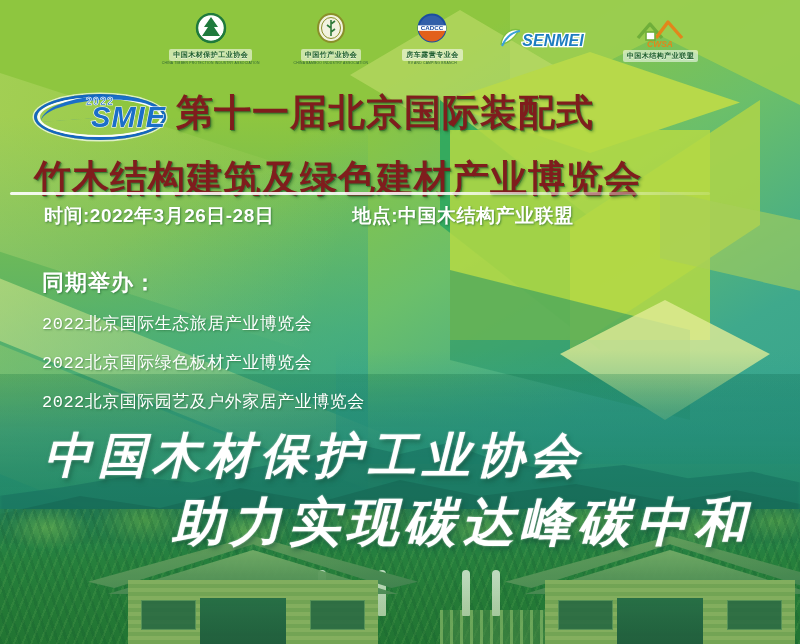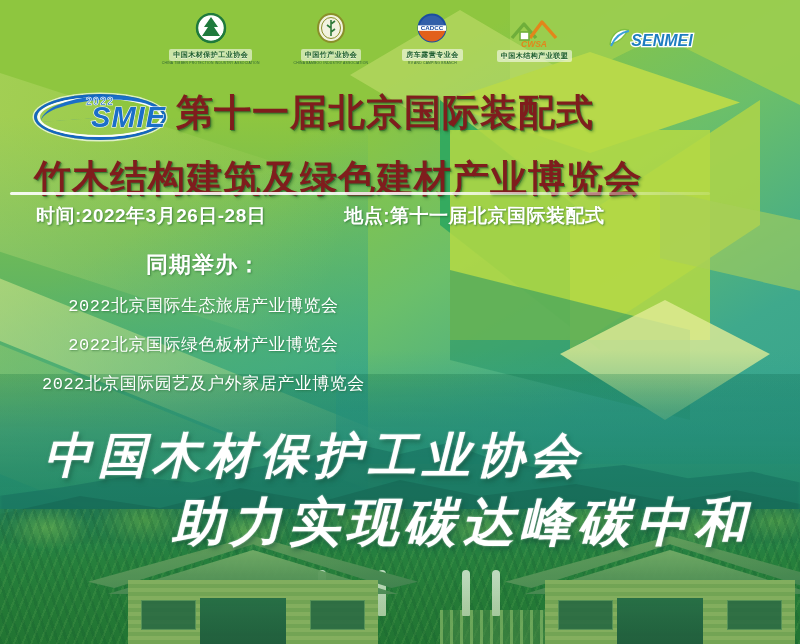--- a/index.html
+++ b/index.html
@@ -240,28 +240,28 @@
   }
   .title-l2{margin-top:18px;}
 
   .rule{
     position:absolute;left:10px;top:192px;width:700px;height:3px;
     background:linear-gradient(90deg,rgba(255,255,255,.9),rgba(255,255,255,.85) 62%,rgba(255,255,255,.15));
     border-radius:2px;
   }
 
   .infoline{
-    position:absolute;left:36px;top:203px;
+    position:absolute;left:44px;top:203px;
     display:flex;align-items:center;
     font-size:19px;font-weight:700;color:#fff;letter-spacing:.5px;
     text-shadow:1px 1px 2px rgba(28,92,44,.6);
   }
   .infoline .gap{display:inline-block;width:78px;}
 
-  .concurrent{position:absolute;left:42px;top:250px;text-align:center;}
+  .concurrent{position:absolute;left:42px;top:268px;}
   .concurrent .head{
     font-size:22px;font-weight:700;color:#fff;letter-spacing:1px;
     text-shadow:1px 1px 2px rgba(28,92,44,.55);
     margin-bottom:14px;
   }
   .concurrent .item{
     font-size:17px;color:#fff;letter-spacing:.5px;margin-bottom:16px;
     text-shadow:1px 1px 2px rgba(28,92,44,.5);
     font-family:Liberation Mono, monospace;
   }
@@ -365,35 +365,35 @@
           <path d="M5.5 15 a13.5 13.5 0 0 1 27 0 z" fill="#1b4ea0" opacity=".9"></path>
           <path d="M5.5 15 a13.5 13.5 0 0 0 27 0 z" fill="#e2601b"></path>
           <rect x="5" y="12.4" width="28" height="5.4" fill="#ffffff"></rect>
           <text x="19" y="17" font-size="6.2" font-weight="bold" fill="#1b4ea0" text-anchor="middle" font-family="Liberation Sans, sans-serif">CADCC</text>
         </svg>
         <span class="cn plate">房车露营专业会</span>
         <span class="en">RV AND CAMPING BRANCH</span>
       </div>
 
       <div class="orglogo">
+        <svg class="mark" width="92" height="30" viewBox="0 0 92 30">
+          <path d="M4 20 C6 8 16 4 22 6 C18 14 12 18 6 20 Z" fill="#ffffff" stroke="#7fbf3f" stroke-width="1.4"></path>
+          <path d="M5 22 C9 13 16 8 23 7" fill="none" stroke="#3aa0d8" stroke-width="2"></path>
+          <text x="56" y="22" font-size="16" font-weight="bold" font-style="italic" fill="#1f7ec0" stroke="#ffffff" stroke-width="2.6" paint-order="stroke" text-anchor="middle" font-family="Liberation Sans, sans-serif">SENMEI</text>
+        </svg>
+      </div>
+
+      <div class="orglogo">
         <svg class="mark" width="52" height="32" viewBox="0 0 52 32">
           <path d="M4 22 L16 8 L28 22" fill="none" stroke="#6fae3a" stroke-width="3.4" stroke-linejoin="round"></path>
           <path d="M22 22 L34 6 L48 22" fill="none" stroke="#e2861b" stroke-width="3.4" stroke-linejoin="round"></path>
           <rect x="12" y="16" width="9" height="8" fill="#fff" stroke="#6fae3a" stroke-width="1.6"></rect>
           <text x="26" y="31" font-size="8.5" font-weight="bold" font-style="italic" fill="#e2861b" text-anchor="middle" font-family="Liberation Sans, sans-serif">CWSA</text>
         </svg>
         <span class="cn plate">中国木结构产业联盟</span>
-      </div>
-
-      <div class="orglogo">
-        <svg class="mark" width="92" height="30" viewBox="0 0 92 30">
-          <path d="M4 20 C6 8 16 4 22 6 C18 14 12 18 6 20 Z" fill="#ffffff" stroke="#7fbf3f" stroke-width="1.4"></path>
-          <path d="M5 22 C9 13 16 8 23 7" fill="none" stroke="#3aa0d8" stroke-width="2"></path>
-          <text x="56" y="22" font-size="16" font-weight="bold" font-style="italic" fill="#1f7ec0" stroke="#ffffff" stroke-width="2.6" paint-order="stroke" text-anchor="middle" font-family="Liberation Sans, sans-serif">SENMEI</text>
-        </svg>
       </div>
 
     </div>
 
     <div class="titleblock">
       <div class="titlerow">
         <div class="smie">
           <div class="ring"></div>
           <div class="ring2"></div>
           <div class="swoosh"></div>
@@ -403,21 +403,21 @@
         <div class="maintitle">第十一届北京国际装配式</div>
       </div>
       <div class="maintitle title-l2">竹木结构建筑及绿色建材产业博览会</div>
     </div>
 
     <div class="rule"></div>
 
     <div class="infoline">
       <span>时间:2022年3月26日-28日</span>
       <span class="gap"></span>
-      <span>地点:第十一届北京国际装配式</span>
+      <span>地点:中国木结构产业联盟</span>
     </div>
 
     <div class="concurrent">
       <div class="head">同期举办：</div>
       <div class="item">2022北京国际生态旅居产业博览会</div>
       <div class="item">2022北京国际绿色板材产业博览会</div>
       <div class="item">2022北京国际园艺及户外家居产业博览会</div>
     </div>
 
     <div class="slogan1">中国木材保护工业协会</div>

